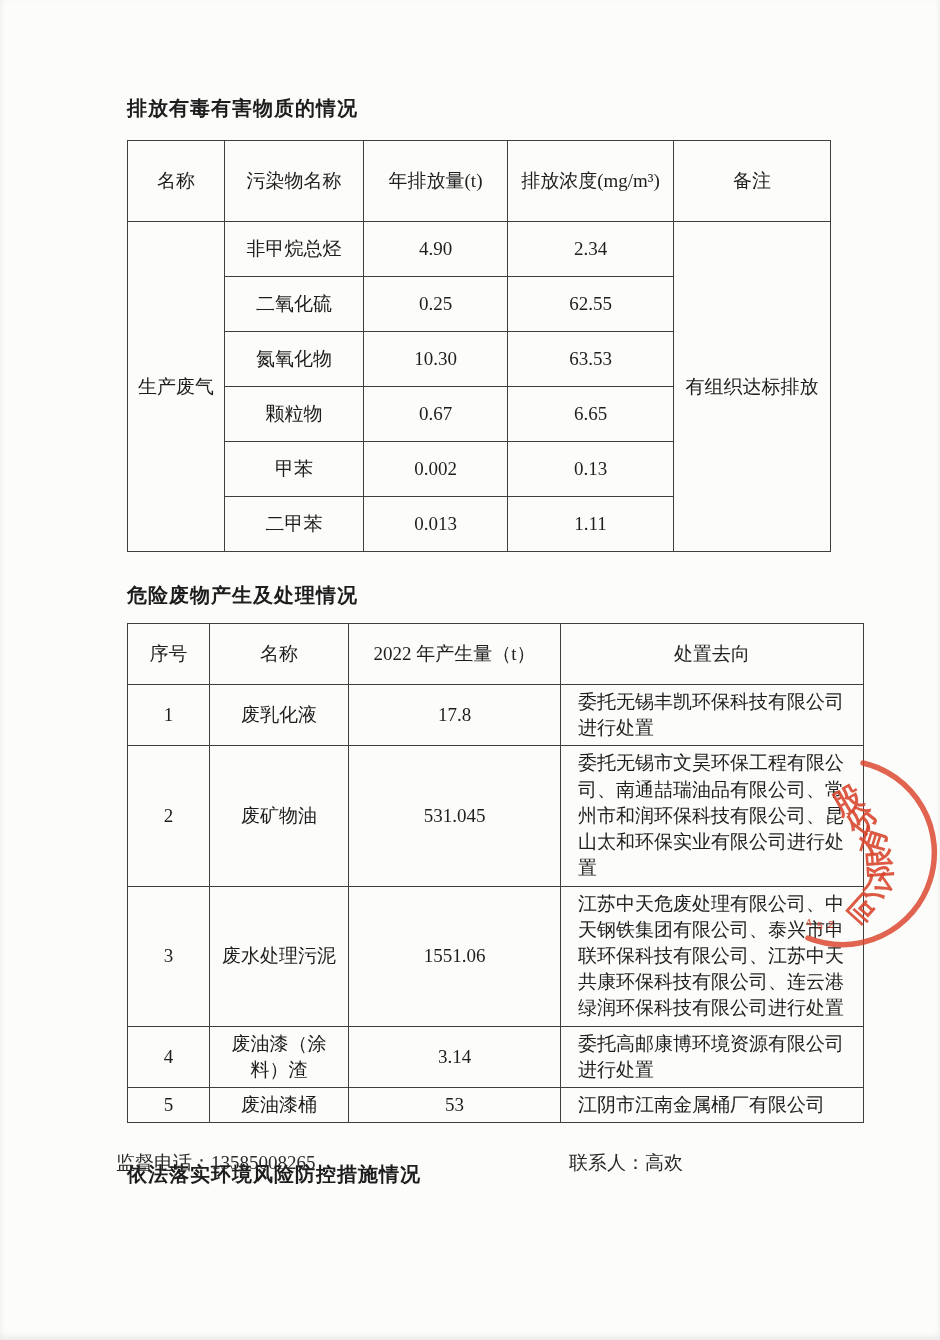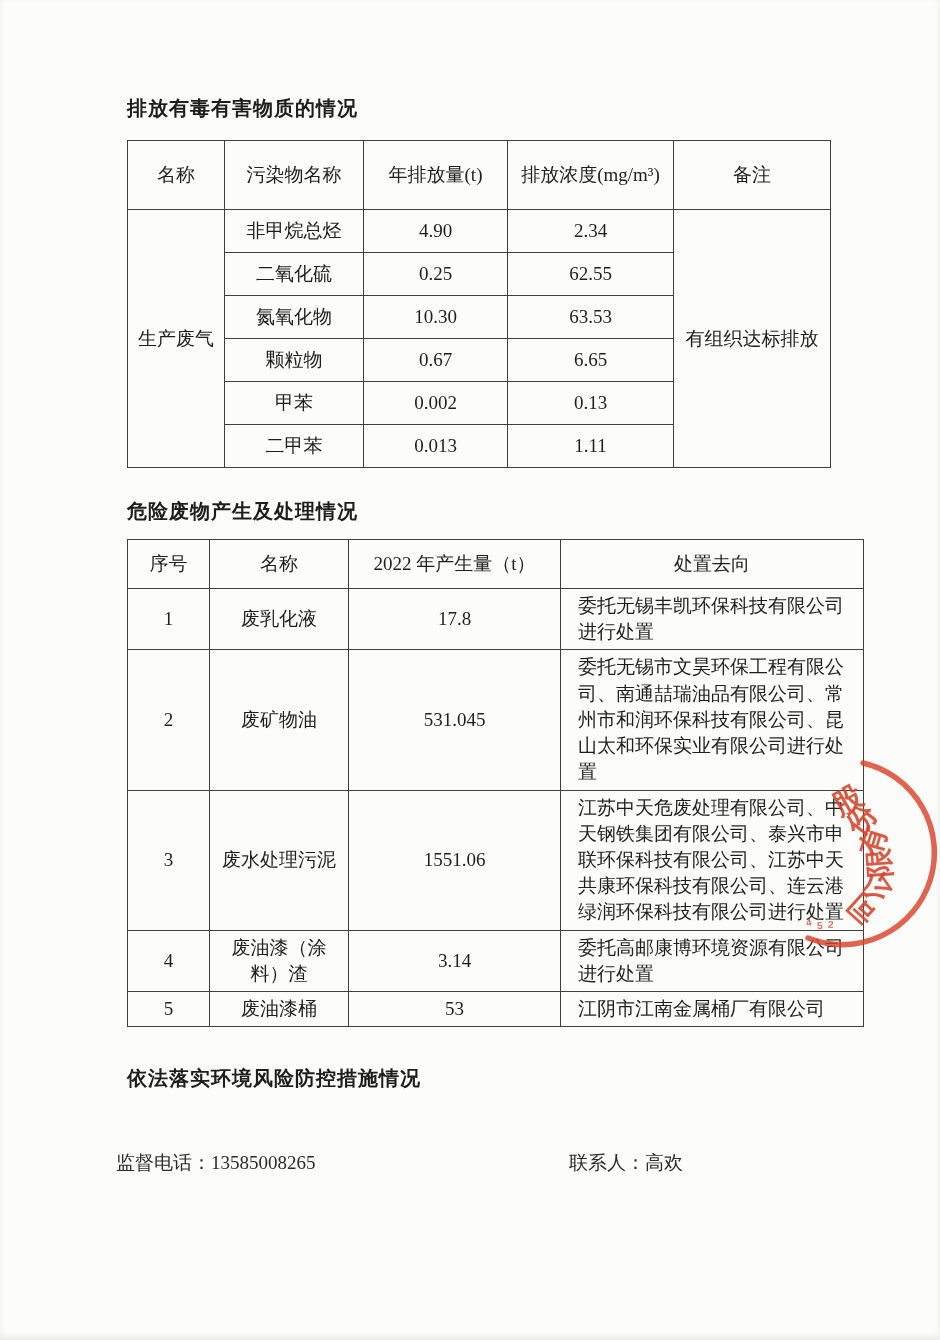--- a/index.html
+++ b/index.html
@@ -12,21 +12,21 @@
   .sec-title{
     font-family:"Liberation Sans","DejaVu Sans",sans-serif;
     font-weight:700;font-size:20px;color:#1d1d1d;letter-spacing:1px;
     margin:0 0 0 127px;
   }
   #title1{padding-top:95px;}
   #title2{margin-top:30px;font-family:Liberation Serif, serif;}
   #title3{margin-top:38px;}
   table{border-collapse:collapse;table-layout:fixed;margin-left:127px;background:transparent;}
   td,th{border:1.6px solid #3f3f3f;font-size:19px;color:#1e1e1e;
-        text-align:center;vertical-align:middle;padding:4px 4px;
+        text-align:center;vertical-align:middle;padding:10px 4px;
         font-weight:normal;line-height:1.35;}
   
   #emissions{width:658px;margin-top:18px;}
   #emissions th{height:60px;font-size:19px;}
   #emissions td{height:34px;}
   #emissions .c0{width:88px;}
   #emissions .c1{width:130px;}
   #emissions .c2{width:135px;}
   #emissions .c3{width:157px;}
   #emissions .c4{width:148px;}

